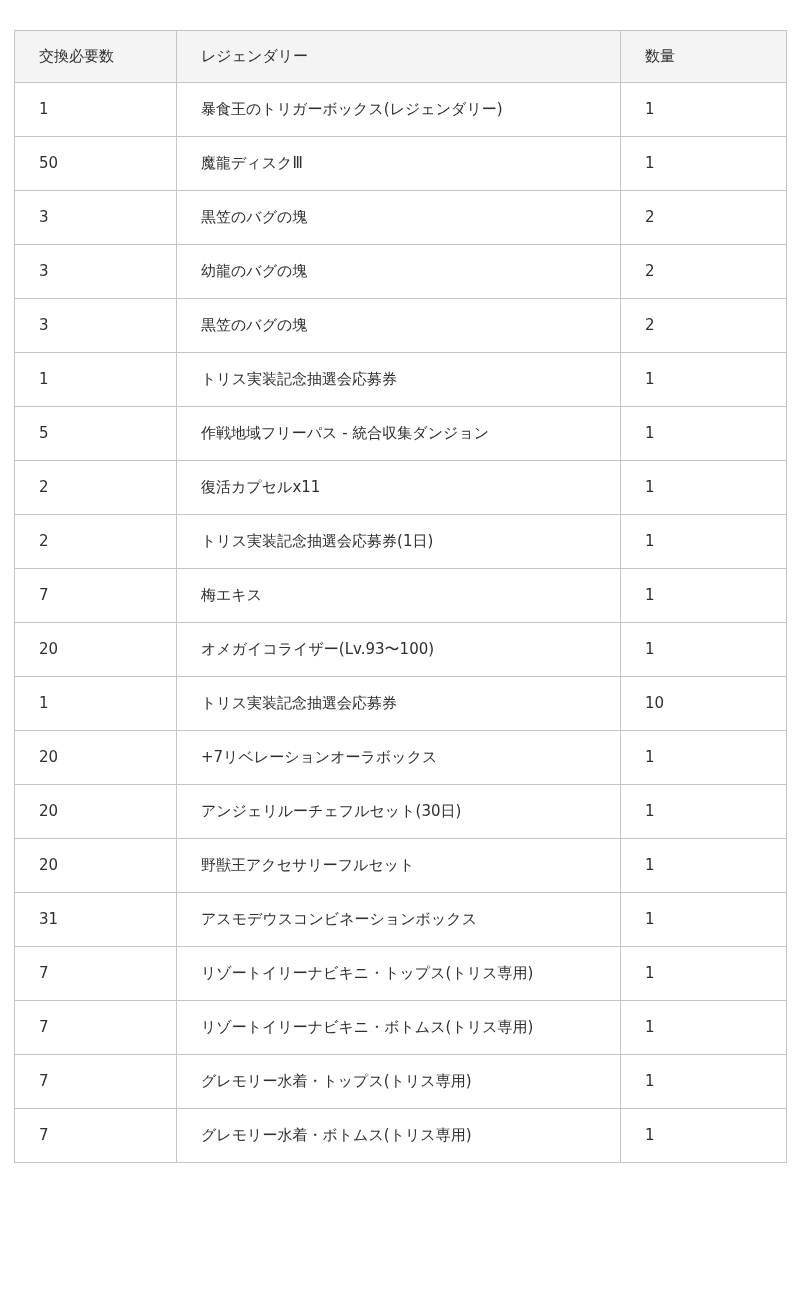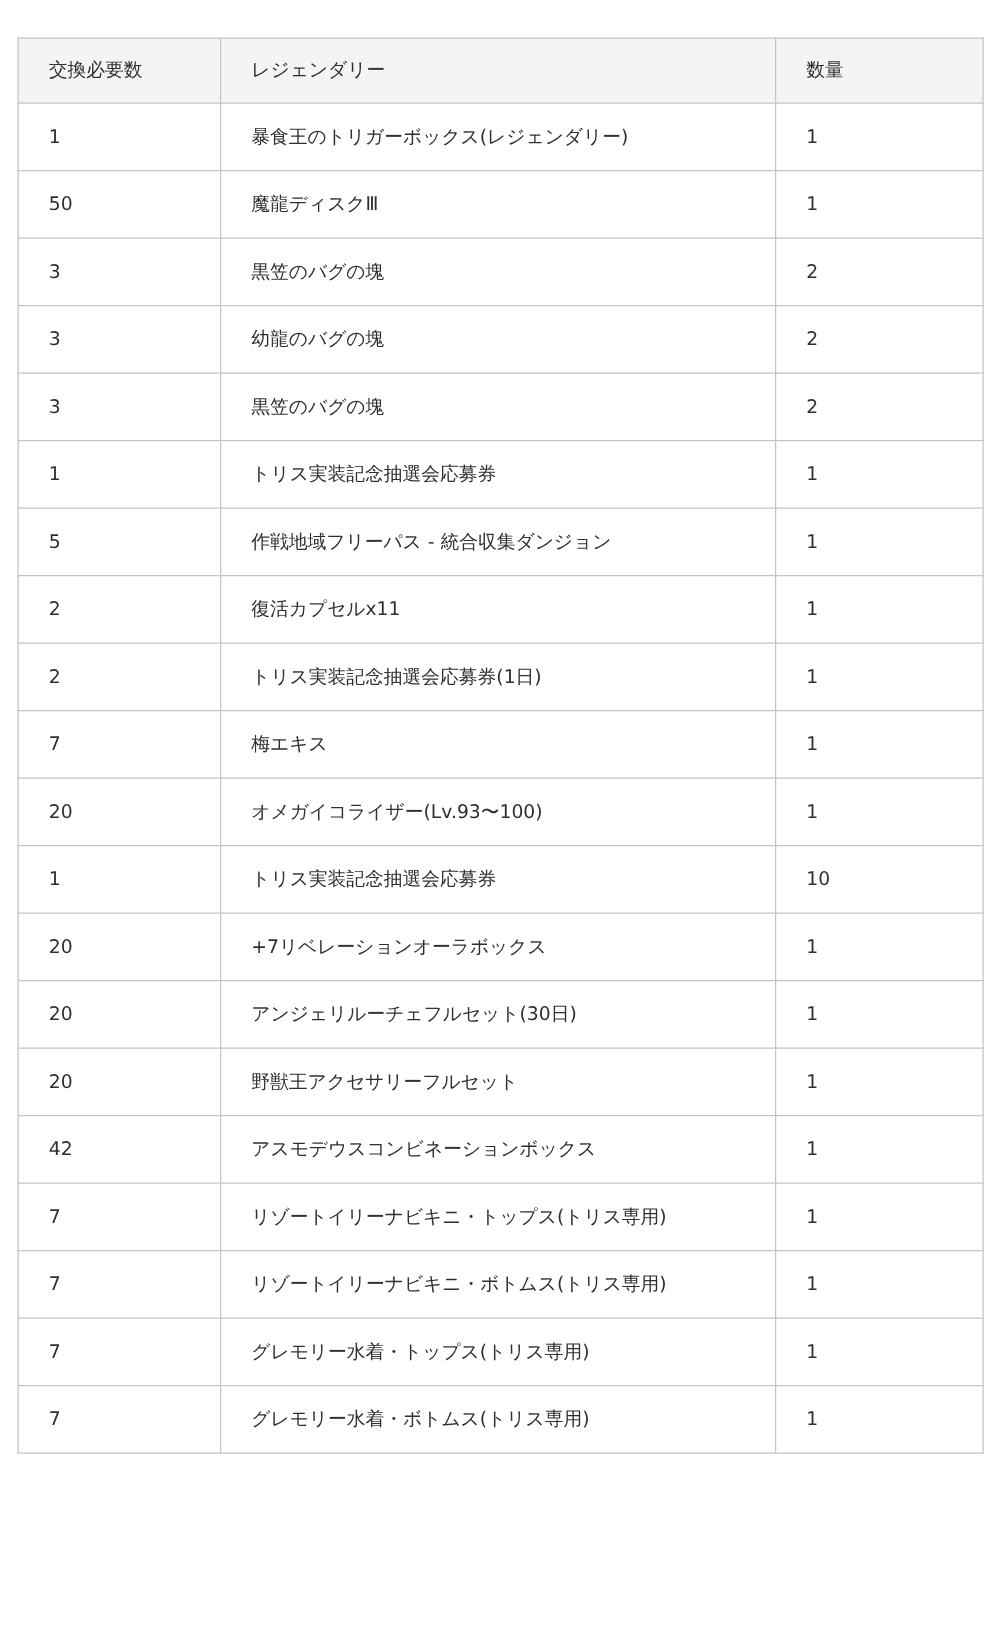--- a/index.html
+++ b/index.html
@@ -135,21 +135,21 @@
           <td>20</td>
           <td>アンジェリルーチェフルセット(30日)</td>
           <td>1</td>
         </tr>
         <tr>
           <td>20</td>
           <td>野獣王アクセサリーフルセット</td>
           <td>1</td>
         </tr>
         <tr>
-          <td>42</td>
+          <td>31</td>
           <td>アスモデウスコンビネーションボックス</td>
           <td>1</td>
         </tr>
         <tr>
           <td>7</td>
           <td>リゾートイリーナビキニ・トップス(トリス専用)</td>
           <td>1</td>
         </tr>
         <tr>
           <td>7</td>

